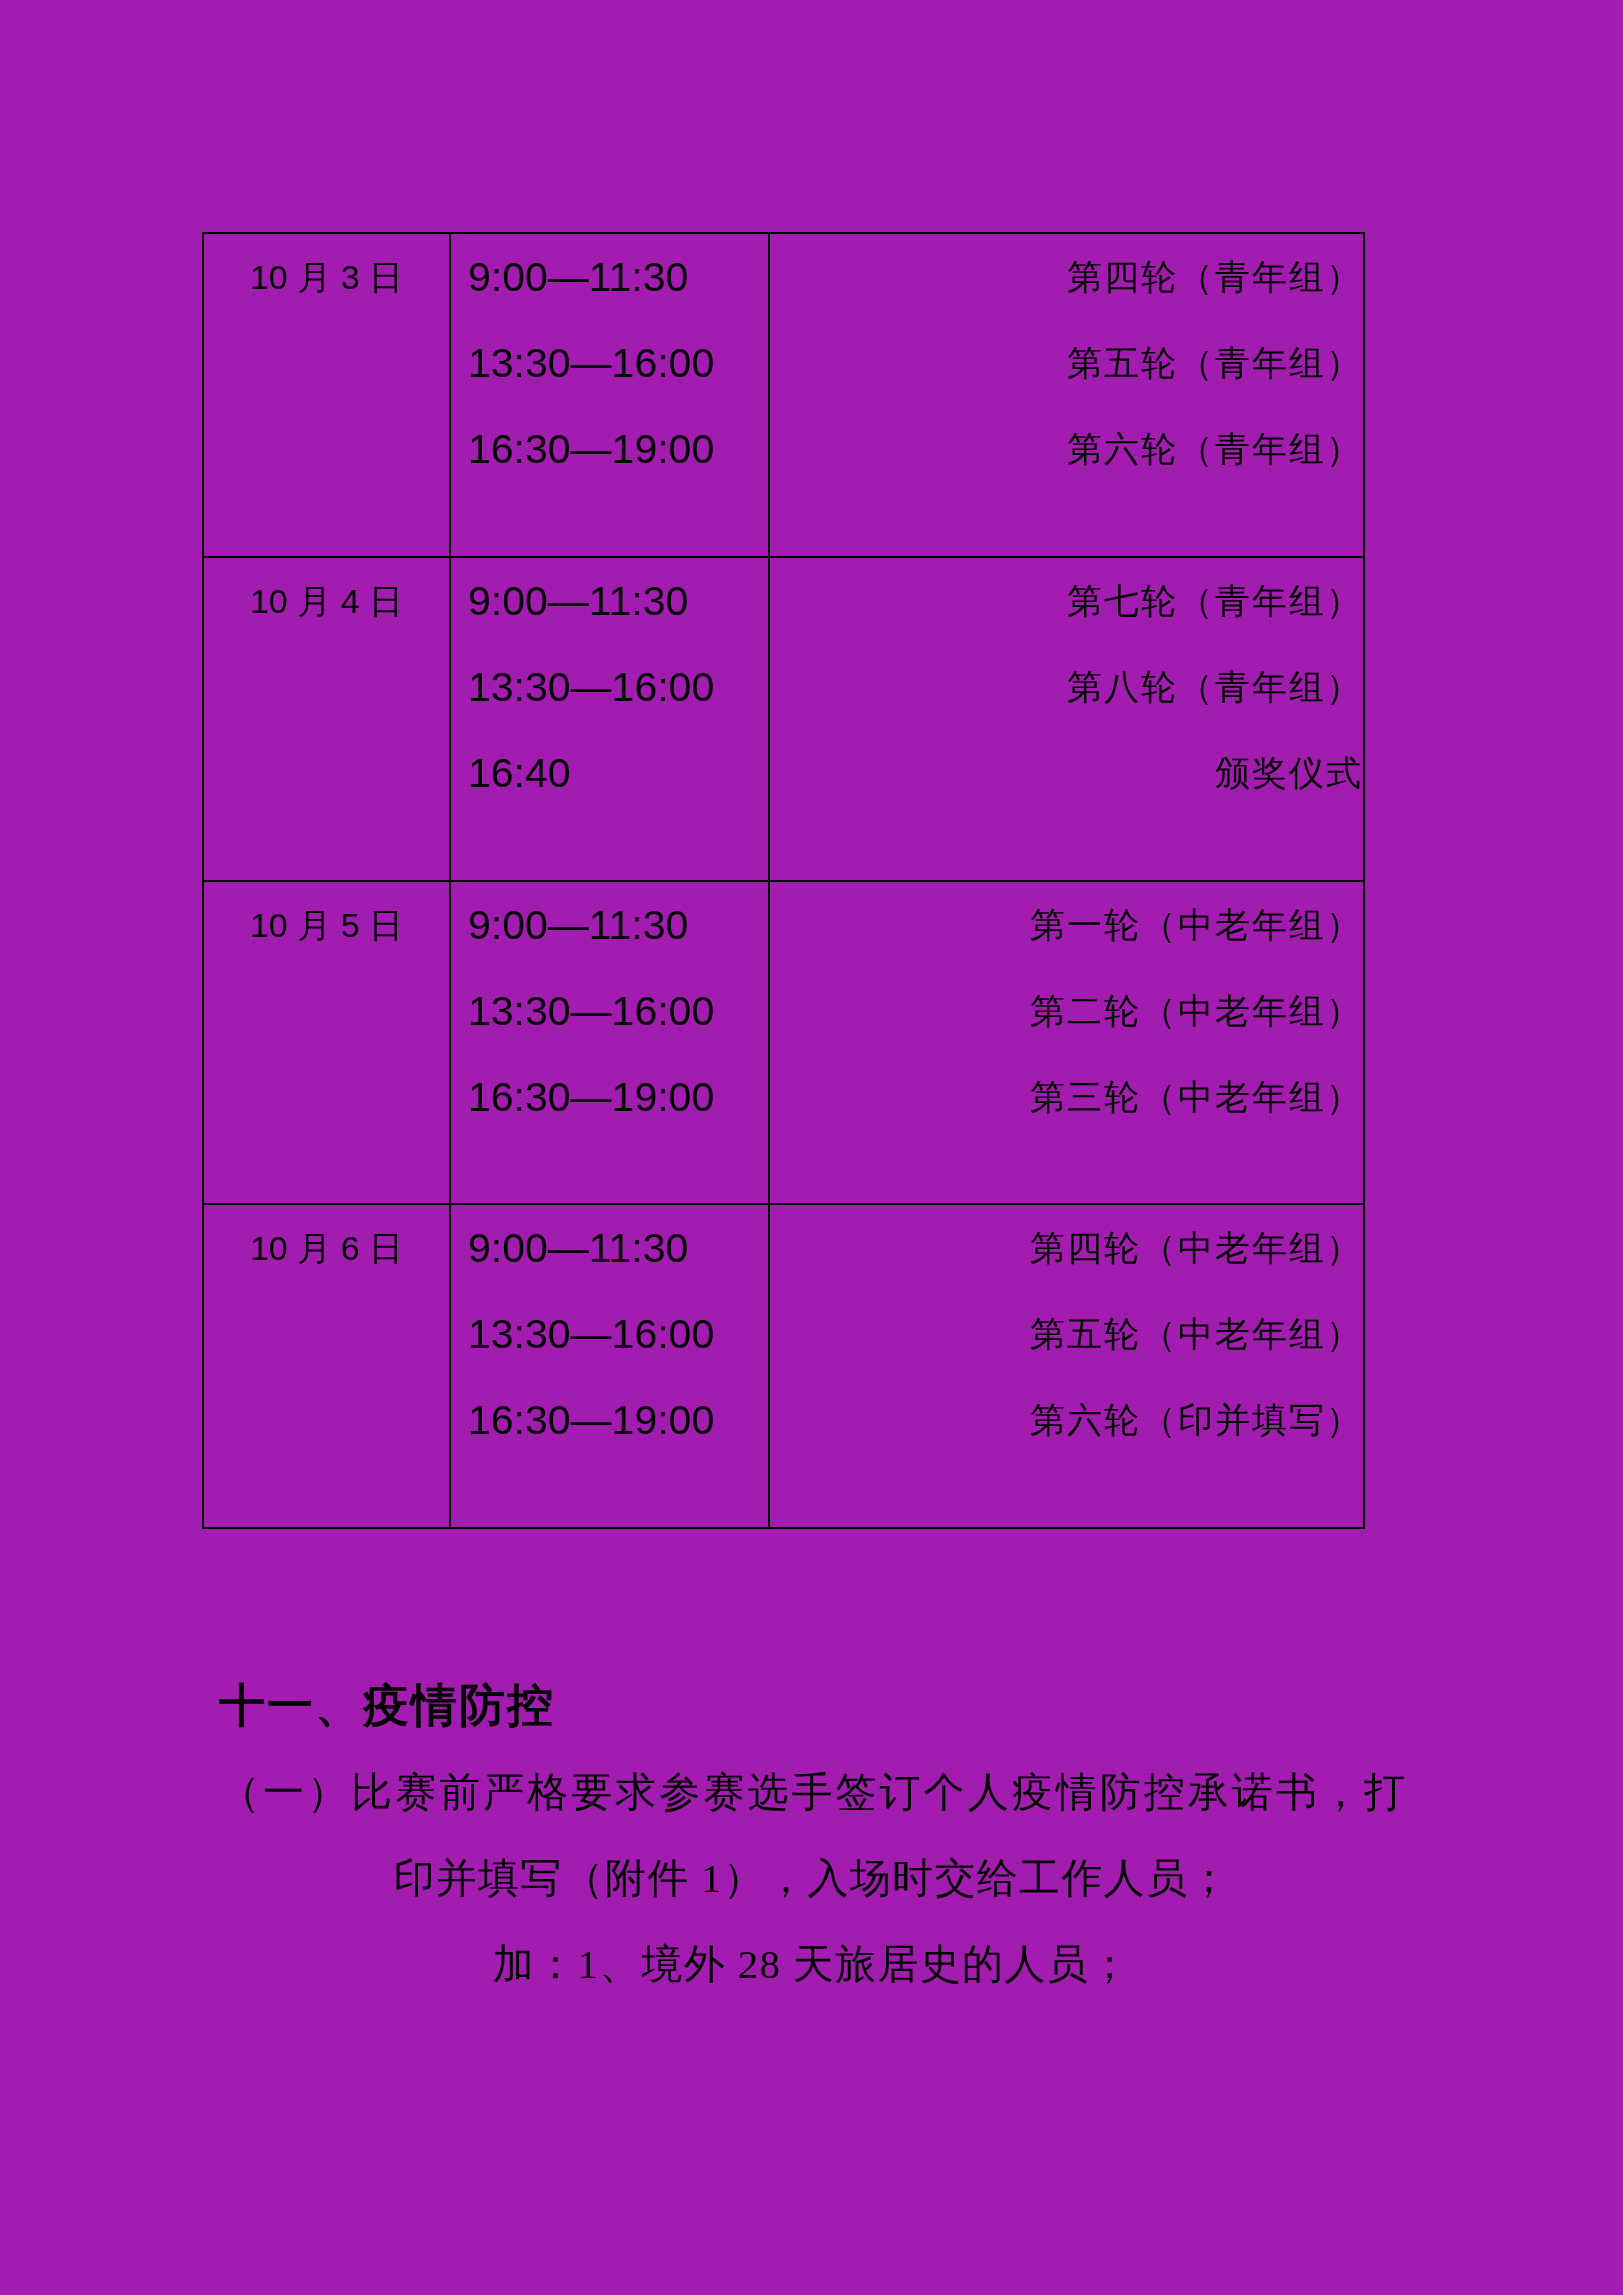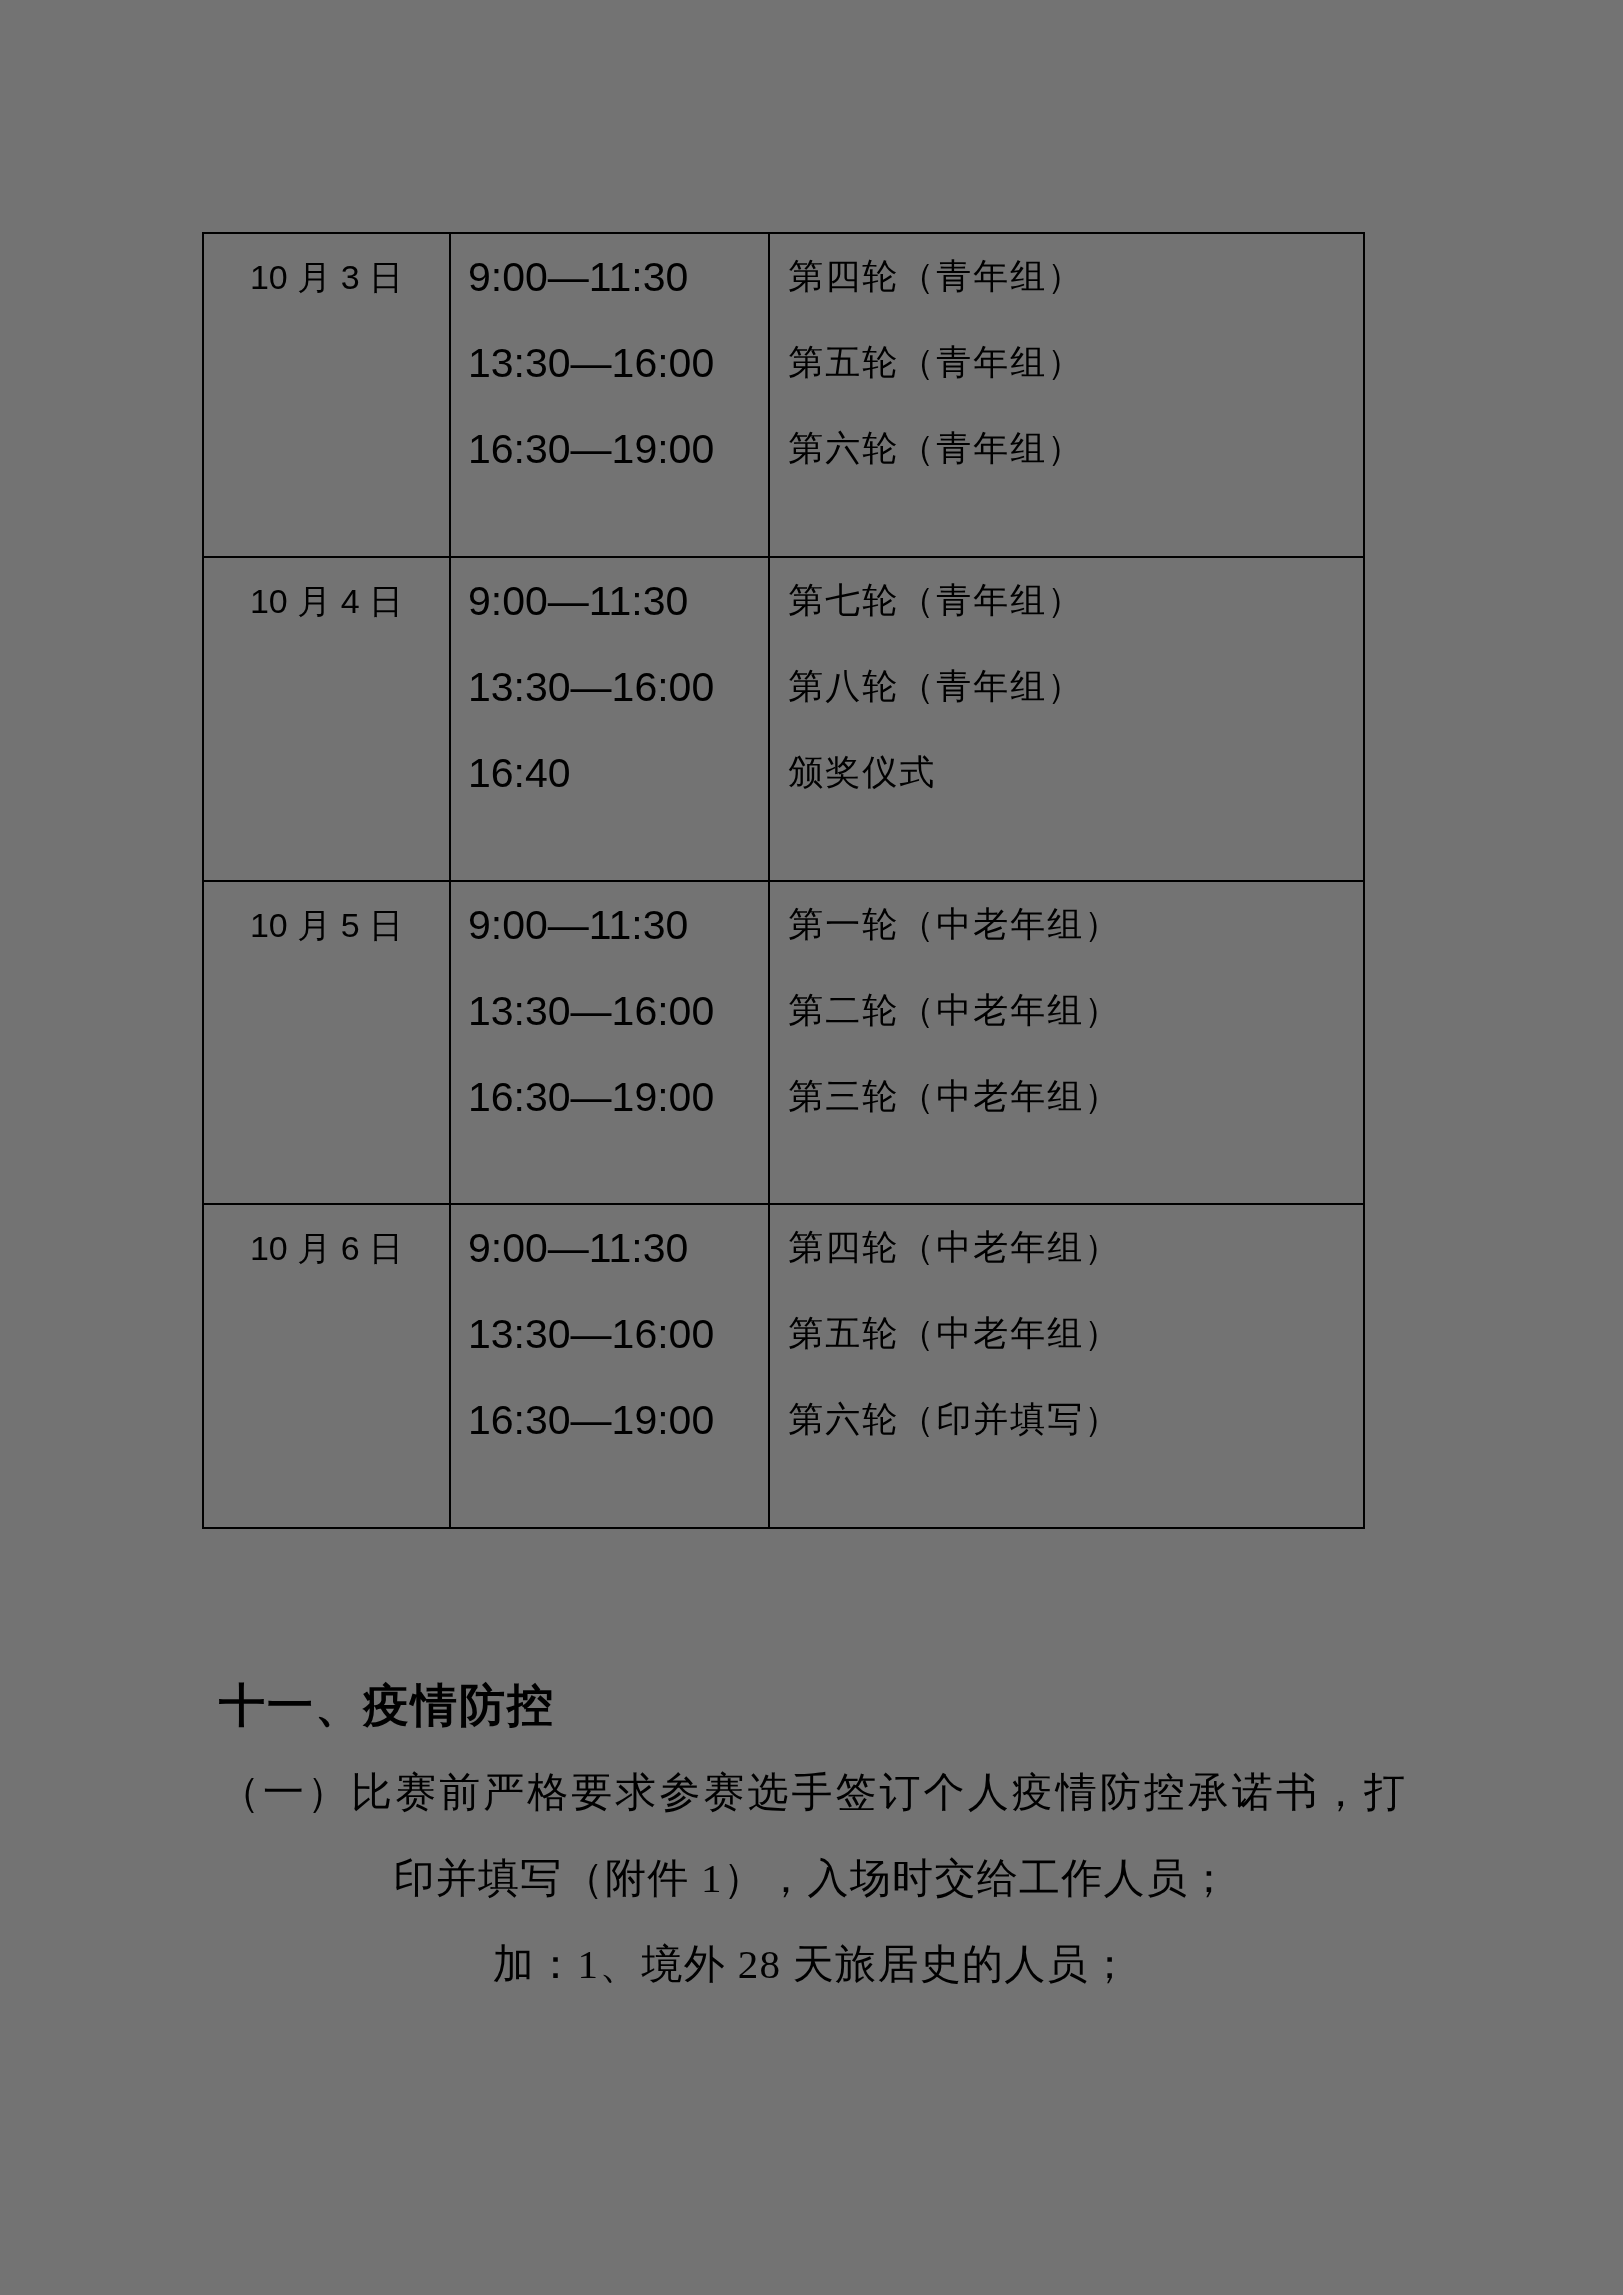--- a/index.html
+++ b/index.html
@@ -4,21 +4,21 @@
 <style>
   html, body { margin: 0; padding: 0; }
   body {
     width: 1623px; height: 2295px;
     background: #ffffff;
     color: #000000;
     position: relative;
     overflow: hidden;
     font-family: "Liberation Serif", "DejaVu Serif", serif;
   }
-  .page { position: absolute; inset: 0; background: #737373; }
+  .page { position: absolute; inset: 0; background: #a21caf; }
 
   
   table.schedule {
     position: absolute;
     left: 202px; top: 232px;
     width: 1161px; height: 1297px;
     border-collapse: collapse;
     table-layout: fixed;
   }
   table.schedule td {
@@ -37,23 +37,24 @@
     font-family: "Liberation Sans", "DejaVu Sans", sans-serif;
     font-size: 34px;
   }
   td.time-cell .cell-line {
     padding-left: 17px;
     font-family: "Liberation Sans", "DejaVu Sans", sans-serif;
     font-size: 41px;
   }
   td.event-cell .cell-line {
     padding-left: 18.3px;
-    font-family: Liberation Serif, serif;
+    font-family: Liberation Sans, sans-serif;
     font-size: 35px;
     letter-spacing: 2px;
+    text-align: right;
   }
 
   
   .section {
     position: absolute;
     left: 219px; top: 1663px;
     width: 1186px;
   }
   .section-heading {
     font-size: 46px;

